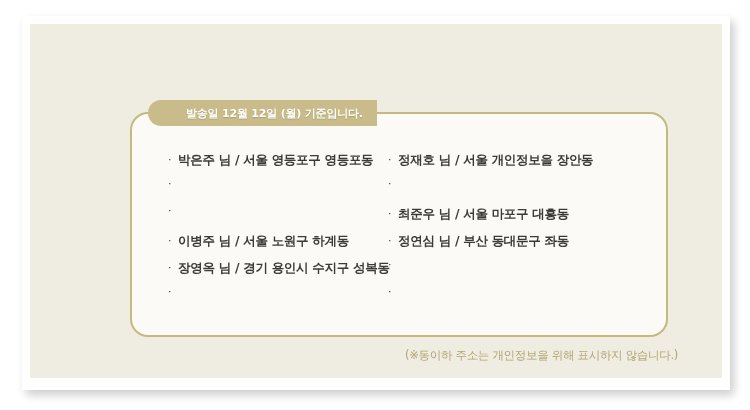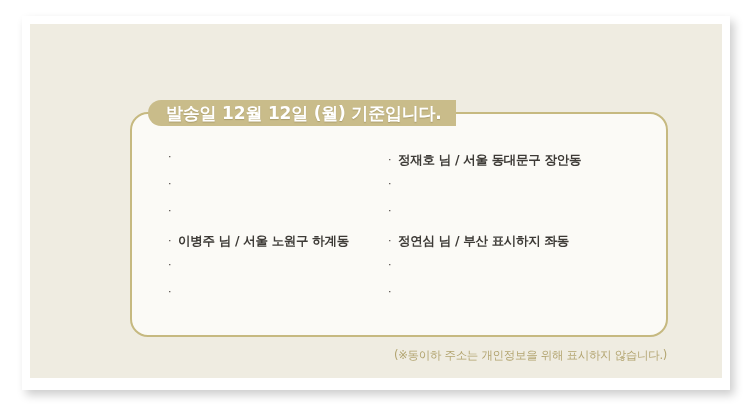--- a/index.html
+++ b/index.html
@@ -62,25 +62,26 @@
     background: #c9bc8a;
     border-top-left-radius: 13px;
     border-bottom-left-radius: 13px;
     display: flex;
     align-items: center;
     z-index: 5;
   }
 
   #banner-label {
     color: #ffffff;
-    font-size: 17px;
+    font-size: 11px;
     font-weight: bold;
     letter-spacing: -0.2px;
     white-space: nowrap;
     text-shadow: 0 1px 1px rgba(120,105,60,0.35);
+    margin-left: 20px;
   }
 
   
   #columns {
     position: absolute;
     left: 100px;
     top: 128px;
     width: 538px;
     display: flex;
   }
@@ -110,21 +111,21 @@
   .item-text {
     color: #3d3a36;
     font-size: 12.5px;
     font-weight: bold;
     letter-spacing: -0.3px;
   }
 
   
   #footer-note {
     position: absolute;
-    left: 289px;
+    left: 300px;
     top: 324px;
     width: 348px;
     text-align: right;
     color: #b3a571;
     font-size: 11.5px;
     letter-spacing: -0.3px;
     white-space: nowrap;
   }
 </style>
 </head>
@@ -140,53 +141,56 @@
 
     <div id="banner">
       <span id="banner-label">발송일 12월 12일 (월) 기준입니다.</span>
     </div>
 
     <div id="columns">
 
       <div class="column" id="column-left">
         <div class="list-item">
           <span class="bullet">·</span>
+          <span class="item-text">박은주 님 / 서울 영등포구 영등포동</span>
         </div>
         <div class="list-item">
           <span class="bullet">·</span>
         </div>
         <div class="list-item">
           <span class="bullet">·</span>
         </div>
         <div class="list-item">
           <span class="bullet">·</span>
           <span class="item-text">이병주 님 / 서울 노원구 하계동</span>
         </div>
         <div class="list-item">
           <span class="bullet">·</span>
+          <span class="item-text">장영옥 님 / 경기 용인시 수지구 성복동</span>
         </div>
         <div class="list-item">
           <span class="bullet">·</span>
         </div>
       </div>
 
       <div class="column" id="column-right">
         <div class="list-item">
           <span class="bullet">·</span>
-          <span class="item-text">정재호 님 / 서울 동대문구 장안동</span>
-        </div>
-        <div class="list-item">
-          <span class="bullet">·</span>
-        </div>
-        <div class="list-item">
-          <span class="bullet">·</span>
-        </div>
-        <div class="list-item">
-          <span class="bullet">·</span>
-          <span class="item-text">정연심 님 / 부산 표시하지 좌동</span>
+          <span class="item-text">정재호 님 / 서울 개인정보을 장안동</span>
+        </div>
+        <div class="list-item">
+          <span class="bullet">·</span>
+        </div>
+        <div class="list-item">
+          <span class="bullet">·</span>
+          <span class="item-text">최준우 님 / 서울 마포구 대흥동</span>
+        </div>
+        <div class="list-item">
+          <span class="bullet">·</span>
+          <span class="item-text">정연심 님 / 부산 동대문구 좌동</span>
         </div>
         <div class="list-item">
           <span class="bullet">·</span>
         </div>
         <div class="list-item">
           <span class="bullet">·</span>
         </div>
       </div>
 
     </div>

